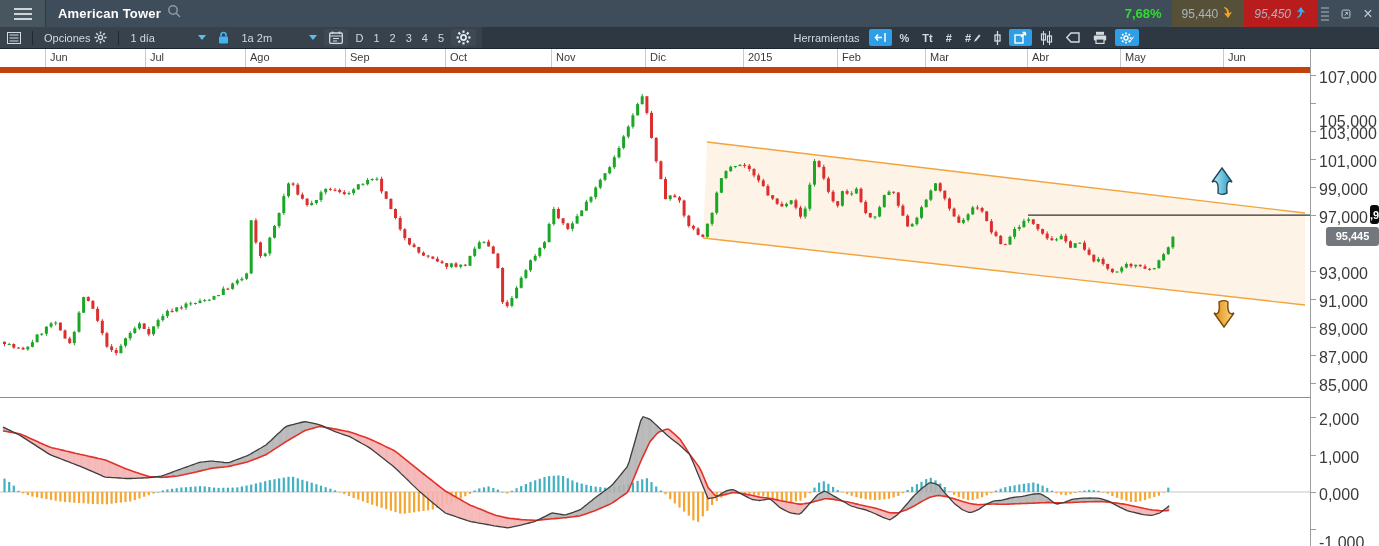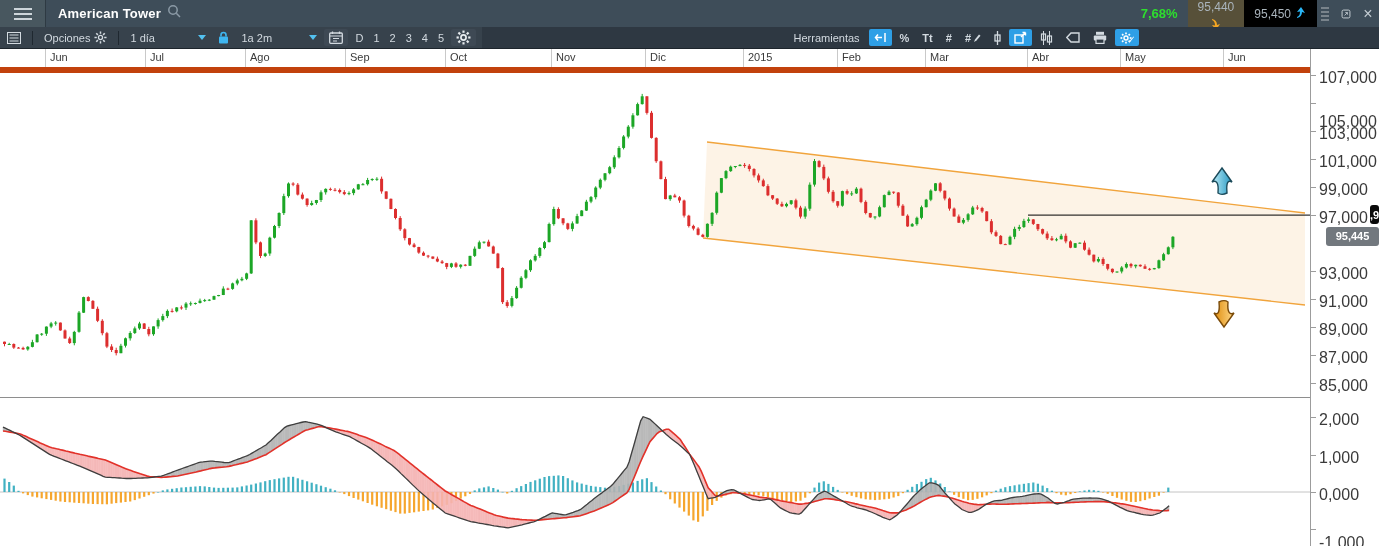--- a/index.html
+++ b/index.html
@@ -9,22 +9,22 @@
   .titlebar{position:absolute;left:0;top:0;width:1379px;height:27px;background:#3e4d59;
             display:flex;align-items:center;z-index:5;}
   .hamburger{width:46px;height:27px;background:#48575f;border:none;border-right:1px solid #2e3a43;
              display:flex;flex-direction:column;justify-content:center;align-items:center;gap:3px;cursor:pointer;}
   .hamburger span{display:block;width:18px;height:2px;background:#cdd5da;}
   .wtitle{color:#fff;font-size:13px;font-weight:bold;margin-left:12px;letter-spacing:.2px;}
   .searchico{margin-left:6px;}
   .tspacer{flex:1;}
   .pct{color:#2ede2e;font-size:13px;font-weight:bold;margin-right:10px;}
   .quotebox{height:27px;display:flex;align-items:center;gap:4px;padding:0 10px;font-size:12px;color:#aab4bc;}
-  .quotebox.bid{background:#575039;flex-direction:column;}
-  .quotebox.ask{background:#000000;}
+  .quotebox.bid{background:#575039;}
+  .quotebox.ask{background:#b91c1c;font-style:italic;}
   .drag-handle{width:10px;height:27px;display:flex;flex-direction:column;justify-content:center;gap:2px;margin:0 4px;}
   .drag-handle i{display:block;width:8px;height:2px;background:#79838b;}
   .winbtn{width:22px;height:27px;background:transparent;border:none;color:#c3ccd2;display:flex;
           align-items:center;justify-content:center;cursor:pointer;}
   
   .toolbar{position:absolute;left:0;top:27px;width:1379px;height:21px;background:#2e3842;
            border-bottom:1px solid #1d252c;display:flex;align-items:center;z-index:5;}
   .tb-left{height:21px;background:#37424c;display:flex;align-items:center;padding:0 6px 0 2px;gap:2px;}
   .tbtn{height:17px;display:flex;align-items:center;justify-content:flex-start;padding:0 5px;gap:4px;
         color:#d3dae0;font-size:11px;background:transparent;border:none;cursor:pointer;white-space:nowrap;}

